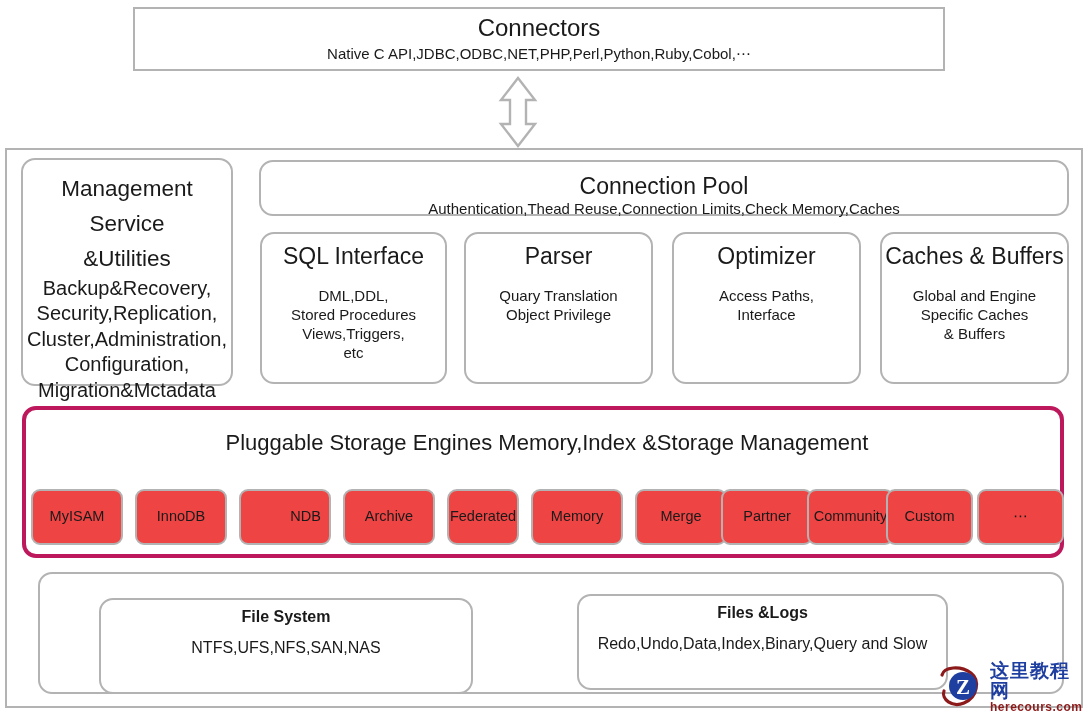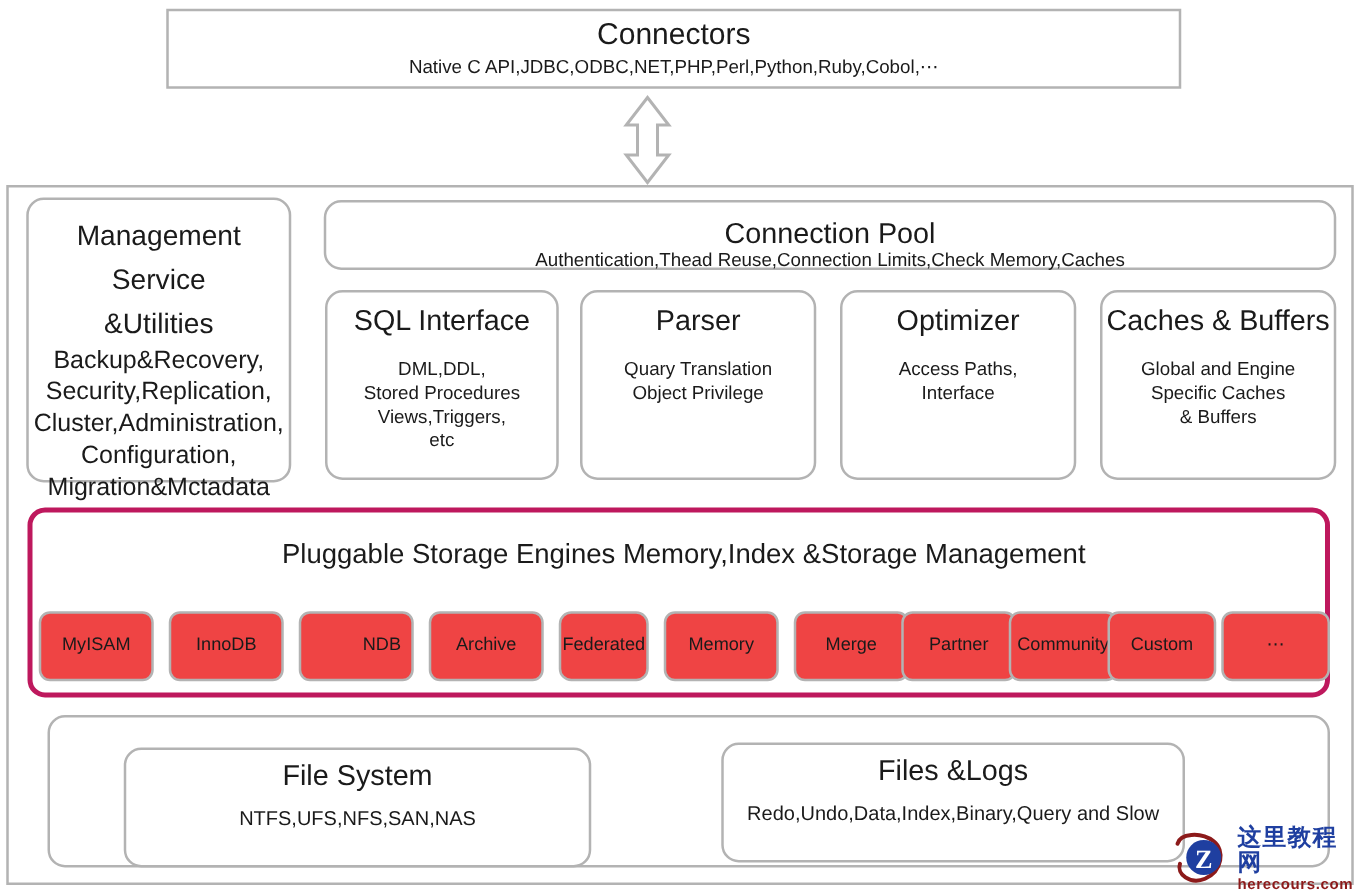--- a/index.html
+++ b/index.html
@@ -106,21 +106,21 @@
   }
   #chips-row { position: absolute; left: 0; top: 0; width: 1042px; height: 152px; }
 
   #filesystem-shell {
     position: absolute; box-sizing: border-box;
     left: 38px; top: 572px; width: 1026px; height: 122px;
     border: 2px solid #b3b3b3; border-radius: 14px; background: #ffffff;
   }
   #file-system-box { left: 99px; top: 598px; width: 374px; height: 96px; justify-content: flex-start; }
   #files-logs-box  { left: 577px; top: 594px; width: 371px; height: 96px; justify-content: flex-start; }
-  #file-system-box .title, #files-logs-box .title { margin-top: 8px; font-size: 23px; }
+  #file-system-box .title, #files-logs-box .title { margin-top: 8px; font-size: 16px; font-weight: bold; }
   #file-system-box .sub,  #files-logs-box .sub  { margin-top: 12px; font-size: 16px; }
 
   #watermark {
     position: absolute; left: 938px; top: 662px; width: 148px; height: 52px;
     display: flex; align-items: center;
   }
   #wm-text { margin-left: 4px; display: flex; flex-direction: column; justify-content: center; }
   #wm-cn { font-size: 19px; font-weight: bold; color: #1f3fa0; letter-spacing: 1px; line-height: 1.05; }
   #wm-en { font-size: 12px; font-weight: bold; color: #8c1a1a; letter-spacing: .5px; line-height: 1.1; }
 </style>

